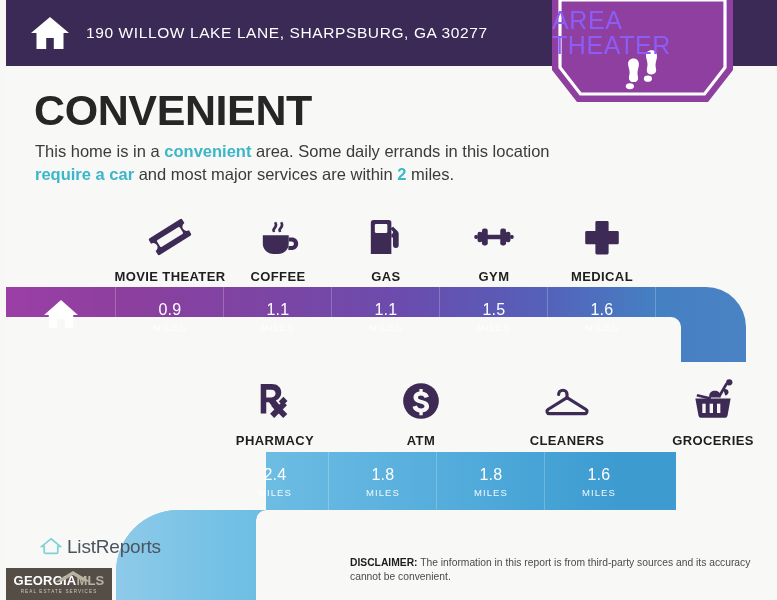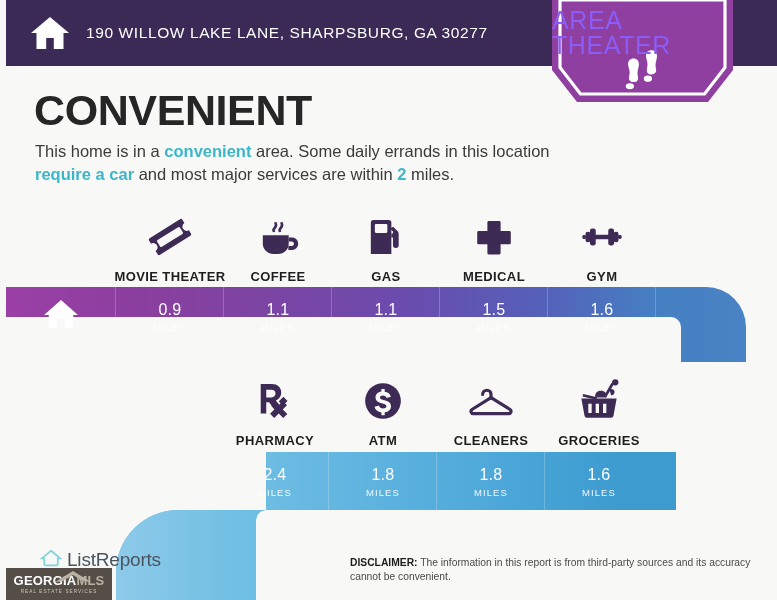--- a/index.html
+++ b/index.html
@@ -64,21 +64,21 @@
   .cell{
     display:flex;flex-direction:column;align-items:center;justify-content:center;
     color:#fff;position:relative;
   }
   .cell .val{font-size:16px;line-height:21px;font-weight:400;letter-spacing:.3px;}
   .cell .unit{font-size:9.5px;letter-spacing:1.1px;margin-top:2px;opacity:.92;}
   .cell.homecell{justify-content:center;}
   .divider{position:absolute;right:0;top:0;bottom:0;width:1px;background:rgba(255,255,255,.22);}
 
   
-  .lr-logo{position:absolute;left:34px;top:548px;display:flex;align-items:center;z-index:5;}
+  .lr-logo{position:absolute;left:34px;top:536px;display:flex;align-items:flex-start;z-index:5;}
   .lr-name{font-size:19px;color:#4a5560;margin-left:5px;letter-spacing:-.2px;}
   .gmls{
     position:absolute;left:0px;top:568px;width:106px;height:32px;
     background:#544e47;z-index:7;display:flex;flex-direction:column;
     align-items:center;justify-content:center;overflow:hidden;
   }
   .gmls-top{font-size:13px;font-weight:bold;letter-spacing:.2px;line-height:14px;}
   .gmls-g{color:#ffffff;}
   .gmls-m{color:#b9b1a3;}
   .gmls-sub{font-size:4.6px;color:#cfc8bb;letter-spacing:1.1px;margin-top:1px;}
@@ -165,41 +165,41 @@
             <path d="M36 16.5 l4.8 4.8 c.9 .9 1.4 2 1.4 3.3 V37 a3.2 3.2 0 0 1 -6.4 0 v-8.4 h-1.8 V24 h1.8 v-2.3 l-3.3 -3.3 Z"></path>
           </g>
         </svg>
       </div>
       <div class="iconlabel">GAS</div>
     </div>
 
     <div class="iconcell" style="width:108px;">
       <div class="iconbox">
         <svg viewBox="0 0 56 56" width="50" height="50">
-          <path class="pi" d="M22.2 10 h11.6 a1.6 1.6 0 0 1 1.6 1.6 V21.4 h9.8 a1.6 1.6 0 0 1 1.6 1.6 v11.6 a1.6 1.6 0 0 1 -1.6 1.6 H35.4 V46 a1.6 1.6 0 0 1 -1.6 1.6 H22.2 a1.6 1.6 0 0 1 -1.6 -1.6 V36.2 H10.8 a1.6 1.6 0 0 1 -1.6 -1.6 V23 a1.6 1.6 0 0 1 1.6 -1.6 h9.8 V11.6 a1.6 1.6 0 0 1 1.6 -1.6 Z"></path>
-        </svg>
-      </div>
-      <div class="iconlabel">MEDICAL</div>
-    </div>
-
-    <div class="iconcell" style="width:108px;">
-      <div class="iconbox">
-        <svg viewBox="0 0 56 56" width="50" height="50">
           <g class="pi">
             <rect x="20" y="25.5" width="16" height="5"></rect>
             <rect x="14.5" y="18.5" width="6.5" height="19" rx="2.4"></rect>
             <rect x="35" y="18.5" width="6.5" height="19" rx="2.4"></rect>
             <rect x="9.5" y="22" width="5.5" height="12" rx="2.6"></rect>
             <rect x="41" y="22" width="5.5" height="12" rx="2.6"></rect>
             <rect x="6" y="25.8" width="4" height="4.4" rx="1.6"></rect>
             <rect x="46" y="25.8" width="4" height="4.4" rx="1.6"></rect>
           </g>
         </svg>
       </div>
       <div class="iconlabel">GYM</div>
+    </div>
+
+    <div class="iconcell" style="width:108px;">
+      <div class="iconbox">
+        <svg viewBox="0 0 56 56" width="50" height="50">
+          <path class="pi" d="M22.2 10 h11.6 a1.6 1.6 0 0 1 1.6 1.6 V21.4 h9.8 a1.6 1.6 0 0 1 1.6 1.6 v11.6 a1.6 1.6 0 0 1 -1.6 1.6 H35.4 V46 a1.6 1.6 0 0 1 -1.6 1.6 H22.2 a1.6 1.6 0 0 1 -1.6 -1.6 V36.2 H10.8 a1.6 1.6 0 0 1 -1.6 -1.6 V23 a1.6 1.6 0 0 1 1.6 -1.6 h9.8 V11.6 a1.6 1.6 0 0 1 1.6 -1.6 Z"></path>
+        </svg>
+      </div>
+      <div class="iconlabel">MEDICAL</div>
     </div>
   </div>
 
   <div class="barwrap" style="left:0;top:287px;z-index:3;">
     <svg width="740" height="75" viewBox="0 0 740 75" style="position:absolute;left:0;top:0;">
       <defs>
         <linearGradient id="g1" x1="0" y1="0" x2="1" y2="0">
           <stop offset="0" stop-color="#9b3fa6"></stop>
           <stop offset="0.18" stop-color="#8b3f9e"></stop>
           <stop offset="0.36" stop-color="#7b45a4"></stop>
@@ -241,21 +241,21 @@
         <div class="divider"></div>
       </div>
       <div class="cell" style="width:108px;">
         <div class="val">1.6</div>
         <div class="unit">MILES</div>
         <div class="divider"></div>
       </div>
     </div>
   </div>
 
-  <div class="iconrow" style="left:215px;top:370px;z-index:4;">
+  <div class="iconrow" style="left:215px;top:370px;z-index:4;gap:38px;">
 
     <div class="iconcell" style="width:108px;">
       <div class="iconbox">
         <svg viewBox="0 0 56 56" width="50" height="50">
           <g class="pi">
             <path d="M12 9 h12.5 c6.3 0 10.5 3.9 10.5 9.6 c0 4.2 -2.3 7.4 -6.1 8.8 l7.3 9.1 l-5.3 5.4 l-9.6 -12.6 h-3.1 V42 H12 Z M18.2 15.4 v8.6 h5.6 c3 0 4.8 -1.6 4.8 -4.3 c0 -2.7 -1.8 -4.3 -4.8 -4.3 Z"></path>
             <path d="M32.2 28.5 l5.2 -5.2 l4.6 4.6 l-5.2 5.2 Z"></path>
             <path d="M41.8 42.5 l-4.6 4.6 l-13.3 -13.4 l4.6 -4.6 Z"></path>
             <path d="M27.1 47 l-4.6 -4.6 l14.3 -14.4 l4.6 4.7 Z"></path>
           </g>

